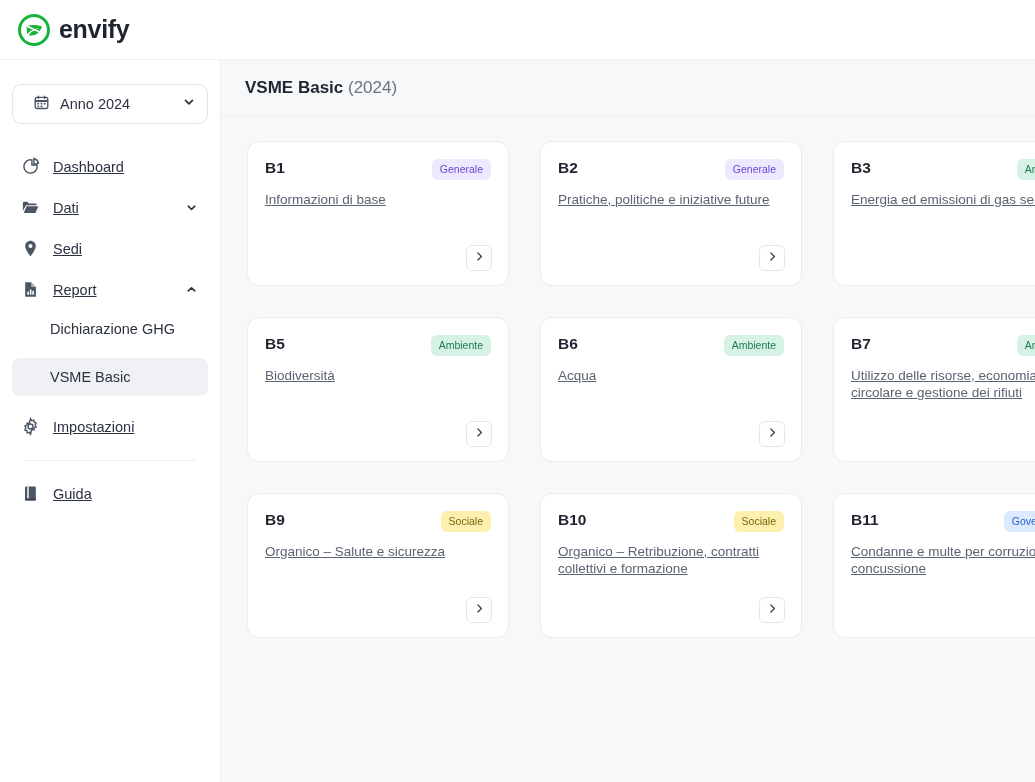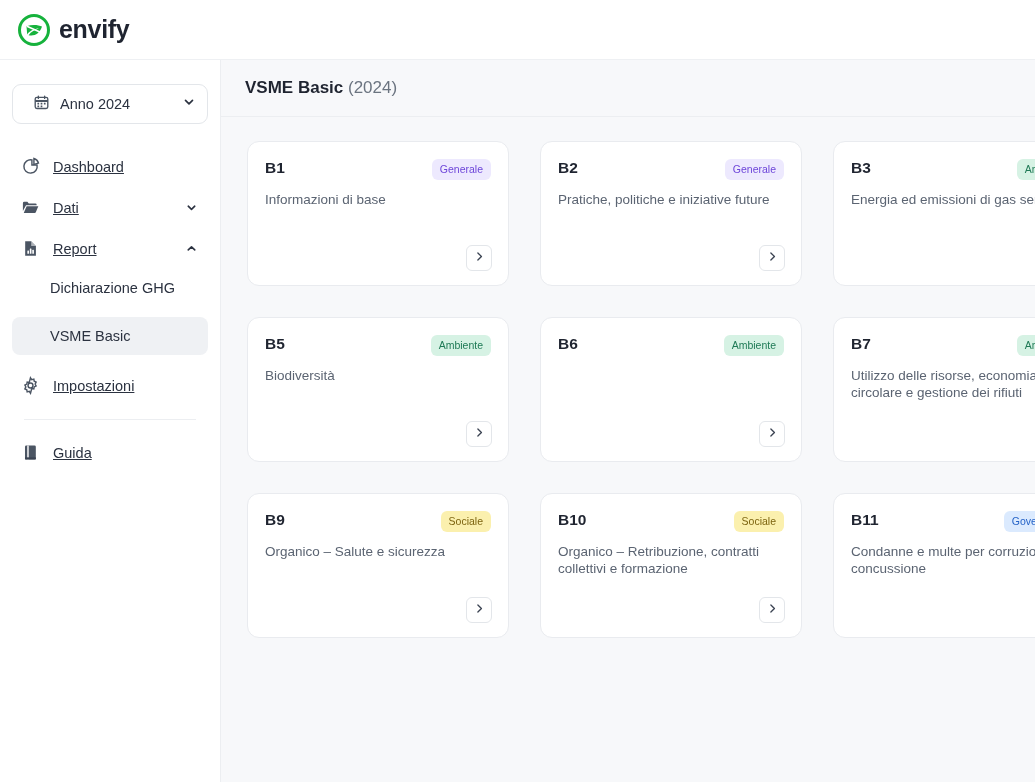--- a/index.html
+++ b/index.html
@@ -171,20 +171,21 @@
   .badge.generale  { background: #ede9fe; color: #6d45d9; }
   .badge.ambiente  { background: #d6f2e4; color: #1f7a56; }
   .badge.sociale   { background: #fbf0ae; color: #7d6410; }
   .badge.governance{ background: #dbeafe; color: #2563c7; }
 
   .card-desc {
     font-size: 13.5px;
     line-height: 17px;
     color: #5b6472;
     max-width: 224px;
+    text-decoration: underline;
   }
 
   .card-go {
     position: absolute;
     right: 16px;
     bottom: 14px;
     width: 26px;
     height: 26px;
     border: 1px solid #e3e6ea;
     border-radius: 6px;
@@ -260,20 +261,29 @@
             </svg>
           </span>
           <span class="nav-label">Dati</span>
           <span class="caret">
             <svg viewBox="0 0 16 16" width="13" height="13" fill="none" stroke="#2b3240" stroke-width="2" stroke-linecap="round" stroke-linejoin="round">
               <path d="M4 6.4 L8 10.2 L12 6.4"></path>
             </svg>
           </span>
         </div>
 
+        <div class="nav-item">
+          <span class="ico">
+            <svg viewBox="0 0 20 20" width="19" height="19" fill="#4b5563">
+              <path d="M10 1.8c-3.1 0-5.6 2.5-5.6 5.6 0 4.2 5.6 10.8 5.6 10.8s5.6-6.6 5.6-10.8c0-3.1-2.5-5.6-5.6-5.6z"></path>
+              <circle cx="10" cy="7.3" r="2.1" fill="#ffffff"></circle>
+            </svg>
+          </span>
+          <span class="nav-label">Sedi</span>
+        </div>
 
         <div class="nav-item">
           <span class="ico">
             <svg viewBox="0 0 20 20" width="19" height="19">
               <path d="M4.4 2.4h6.3l5 5v10.2H4.4z" fill="#4b5563"></path>
               <path d="M10.7 2.4l5 5h-5z" fill="#ffffff" opacity="0.55"></path>
               <g fill="#ffffff">
                 <rect x="6.7" y="12.2" width="1.7" height="3.4" rx="0.4"></rect>
                 <rect x="9.3" y="10" width="1.7" height="5.6" rx="0.4"></rect>
                 <rect x="11.9" y="11.4" width="1.7" height="4.2" rx="0.4"></rect>
@@ -384,20 +394,21 @@
                   </svg>
               </span>
             </div>
           </div>
 
           <div class="card">
             <div class="card-top">
               <span class="card-code">B6</span>
               <span class="badge ambiente">Ambiente</span>
             </div>
+            <div class="card-desc">Acqua</div>
             <div class="card-go">
               <span>
                 <svg viewBox="0 0 16 16" width="13" height="13" fill="none" stroke="#3b4352" stroke-width="1.6" stroke-linecap="round" stroke-linejoin="round">
                     <path d="M6 3.6 L10.4 8 L6 12.4"></path>
                   </svg>
               </span>
             </div>
           </div>
 
           <div class="card">

